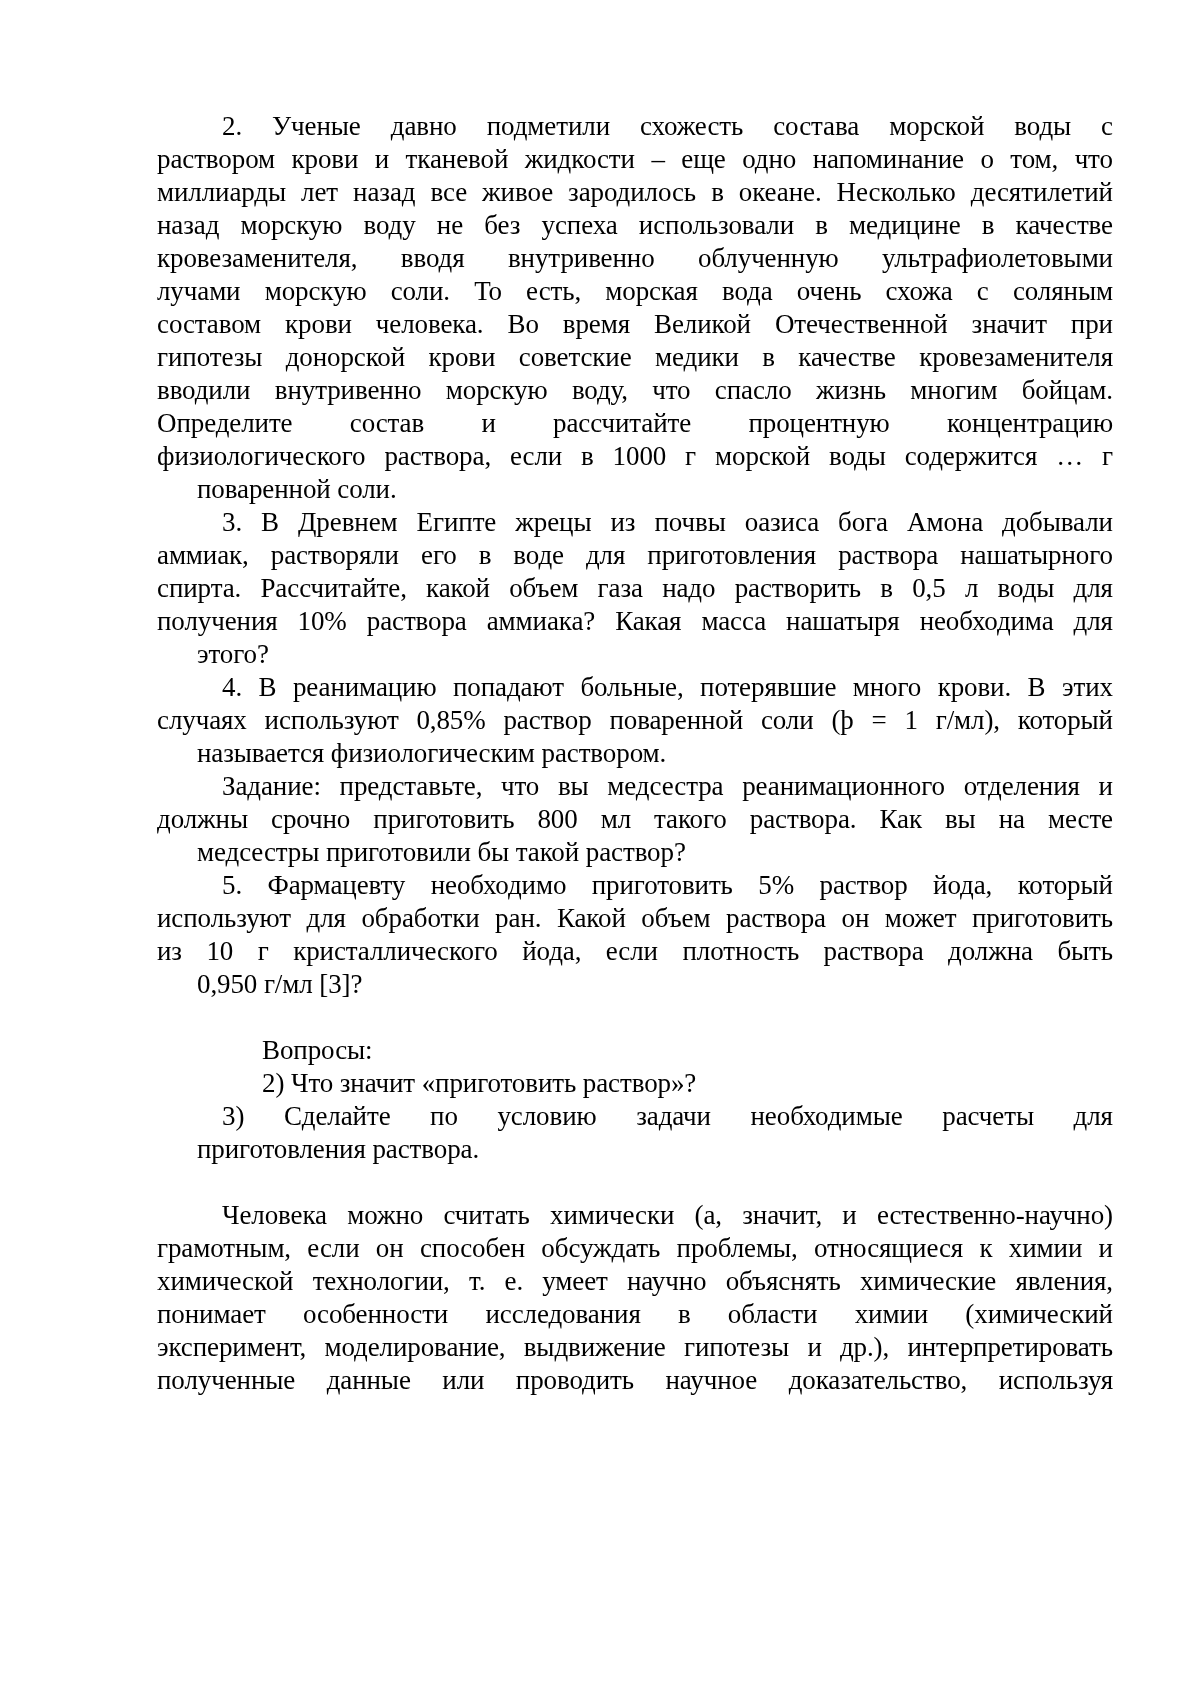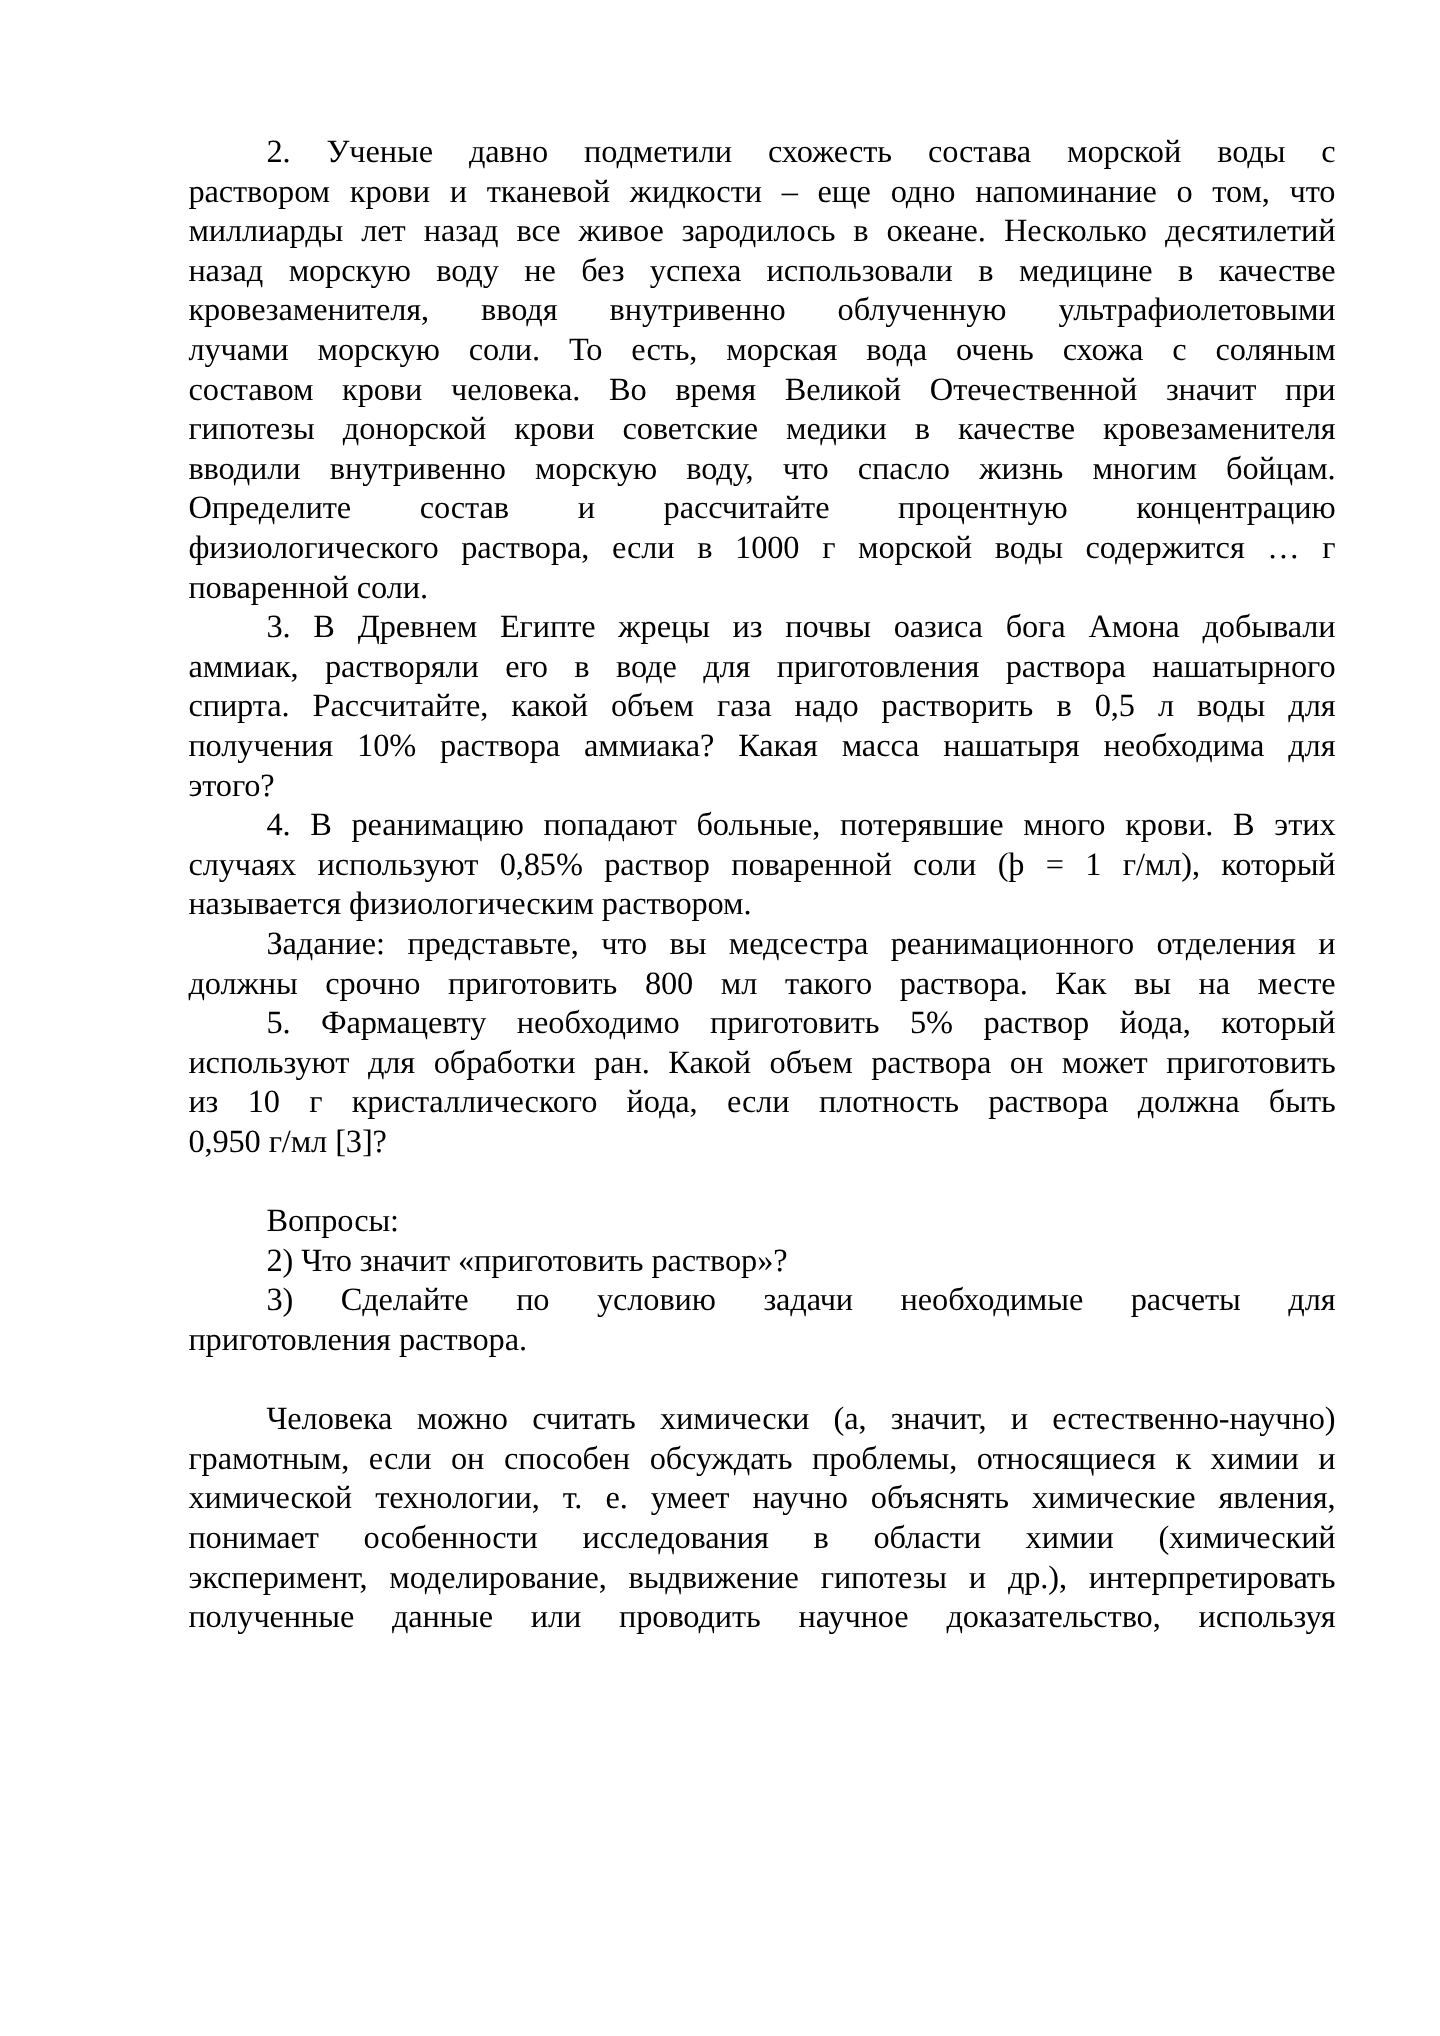--- a/index.html
+++ b/index.html
@@ -23,21 +23,21 @@
     line-height: 33px;
     white-space: nowrap;
   }
   
   .line.justified {
     display: flex;
     justify-content: space-between;
   }
   .line.justified span { display: inline-block; }
   .line.first { padding-left: 65px; }
-  .line.last { text-align: left; }
+  .line.last { text-align: left; margin-left: 40px; }
   .blank-line { height: 33px; }
 </style>
 </head>
 <body>
 
 <div class="page" style="background: rgb(255, 255, 255); color: rgb(0, 0, 0);">
     <div class="paragraph">
       <div class="line first justified">
         <span>2.</span>
         <span>Ученые</span>
@@ -260,20 +260,21 @@
         <span>приготовить</span>
         <span>800</span>
         <span>мл</span>
         <span>такого</span>
         <span>раствора.</span>
         <span>Как</span>
         <span>вы</span>
         <span>на</span>
         <span>месте</span>
       </div>
+      <div class="line last">медсестры приготовили бы такой раствор?</div>
     </div>
     <div class="paragraph">
       <div class="line first justified">
         <span>5.</span>
         <span>Фармацевту</span>
         <span>необходимо</span>
         <span>приготовить</span>
         <span>5%</span>
         <span>раствор</span>
         <span>йода,</span>

